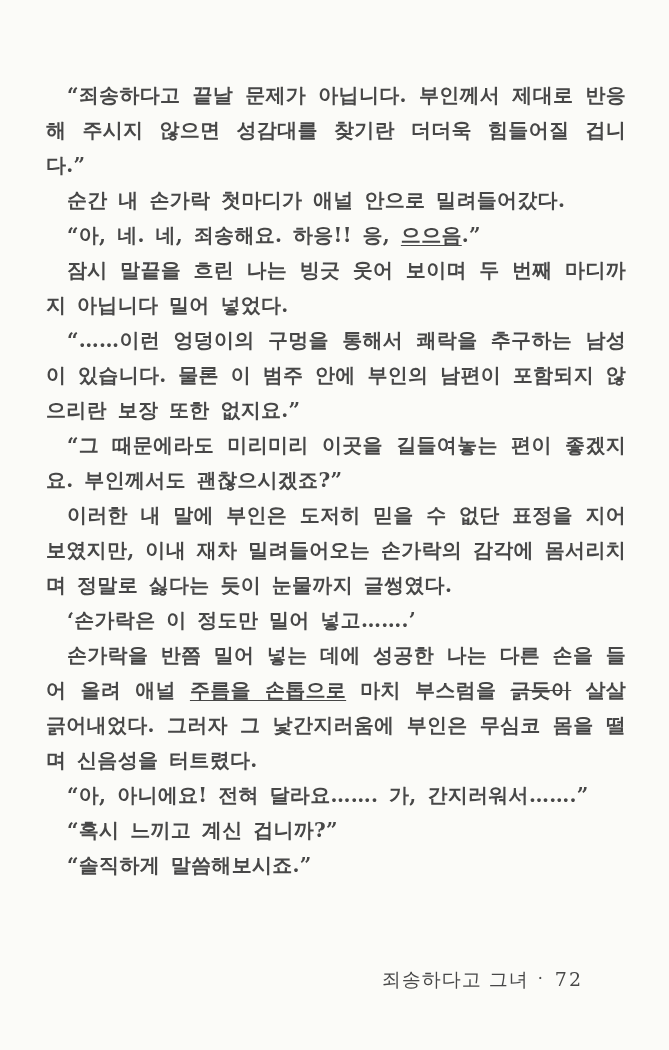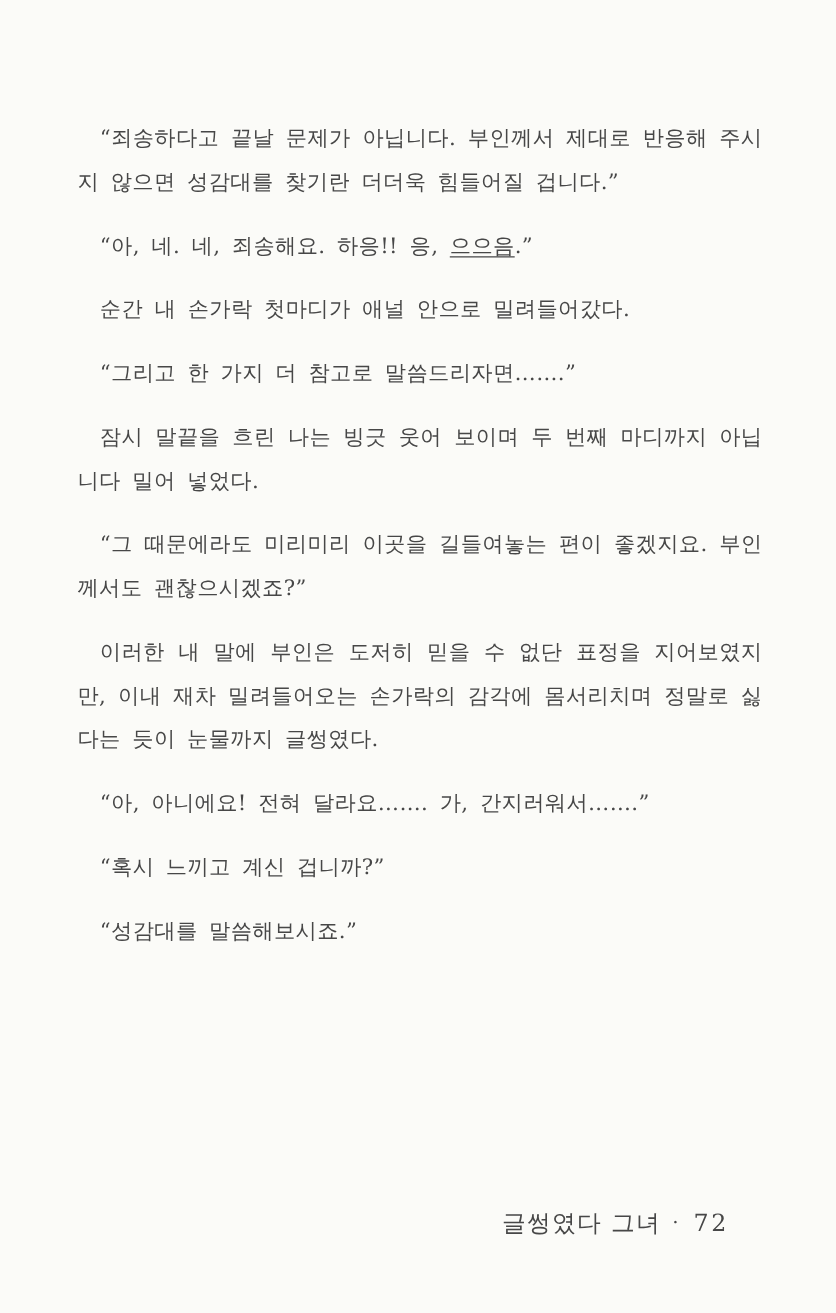--- a/index.html
+++ b/index.html
@@ -24,28 +24,29 @@
     position: absolute;
     inset: 0;
   }
   .text-block {
     position: absolute;
     left: 46px;
     top: 78px;
     width: 580px;
   }
   .para {
-    margin: 16px;
-    font-size: 17px;
+    margin: 0;
+    font-size: 20px;
     line-height: 35px;
     text-indent: 1.05em;
     text-align: justify;
     letter-spacing: 0.3px;
     word-spacing: 3.5px;
     color: var(--ink);
+    font-weight: bold;
   }
   .para span { text-indent: 0; }
   .u {
     text-decoration: underline;
     text-underline-offset: 3px;
     text-decoration-thickness: 1.2px;
   }
   .lt {
     text-decoration: line-through;
     text-decoration-thickness: 1.2px;
@@ -69,26 +70,28 @@
   .footer .num {
     letter-spacing: 2px;
   }
 </style>
 </head>
 <body>
 
 <div class="page">
   <div class="text-block">
       <p class="para"><span>“죄송하다고 끝날 문제가 아닙니다. 부인께서 제대로 반응해 주시지 않으면 성감대를 찾기란 더더욱 힘들어질 겁니다.”</span></p>
+      <p class="para"><span>순간 내 손가락 첫마디가 애널 안으로 밀려들어갔다.</span></p>
       <p class="para"><span>“아, 네. 네, 죄송해요. 하응!! 응, </span><span class="u">으으음</span><span>.”</span></p>
-      <p class="para"><span>순간 내 손가락 첫마디가 애널 안으로 밀려들어갔다.</span></p>
-      <p class="para"><span>“그리고 한 가지 더 참고로 말씀드리자면…….”</span></p>
       <p class="para"><span>잠시 말끝을 흐린 나는 빙긋 웃어 보이며 두 번째 마디까지 아닙니다 밀어 넣었다.</span></p>
+      <p class="para"><span>“……이런 엉덩이의 구멍을 통해서 쾌락을 추구하는 남성이 있습니다. 물론 이 범주 안에 부인의 남편이 포함되지 않으리란 보장 또한 없지요.”</span></p>
       <p class="para"><span>“그 때문에라도 미리미리 이곳을 길들여놓는 편이 좋겠지요. 부인께서도 괜찮으시겠죠?”</span></p>
       <p class="para"><span>이러한 내 말에 부인은 도저히 믿을 수 없단 표정을 지어보였지만, 이내 재차 밀려들어오는 손가락의 감각에 몸서리치며 정말로 싫다는 듯이 눈물까지 글썽였다.</span></p>
+      <p class="para"><span>‘손가락은 이 정도만 밀어 넣고…….’</span></p>
+      <p class="para"><span>손가락을 반쯤 밀어 넣는 데에 성공한 나는 다른 손을 들어 올려 애널 </span><span class="u">주름을 손톱으로</span><span> 마치 부스럼을 </span><span class="lt">긁듯이</span><span> 살살 긁어내었다. 그러자 그 낯간지러움에 부인은 무심코 몸을 떨며 신음성을 터트렸다.</span></p>
       <p class="para"><span>“아, 아니에요! 전혀 달라요……. 가, 간지러워서…….”</span></p>
       <p class="para"><span>“혹시 느끼고 계신 겁니까?”</span></p>
-      <p class="para"><span>“성감대를 말씀해보시죠.”</span></p>
+      <p class="para"><span>“솔직하게 말씀해보시죠.”</span></p>
     </div>
   <div class="footer">
-    <span>글썽였다 그녀</span><span class="dot">·</span><span class="num">72</span>
+    <span>죄송하다고 그녀</span><span class="dot">·</span><span class="num">72</span>
   </div>
 </div>
 
 </body></html>

